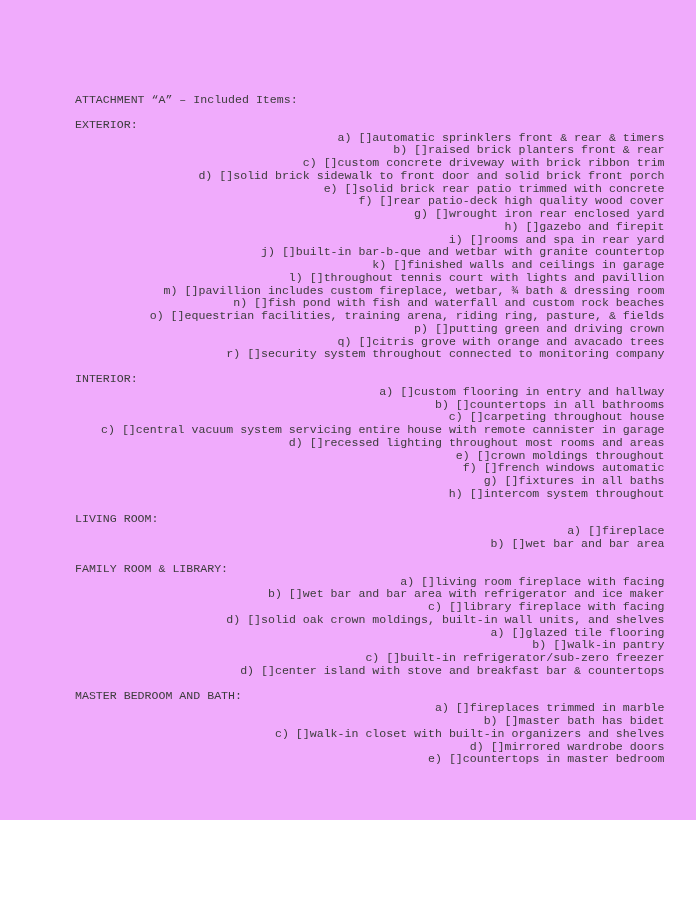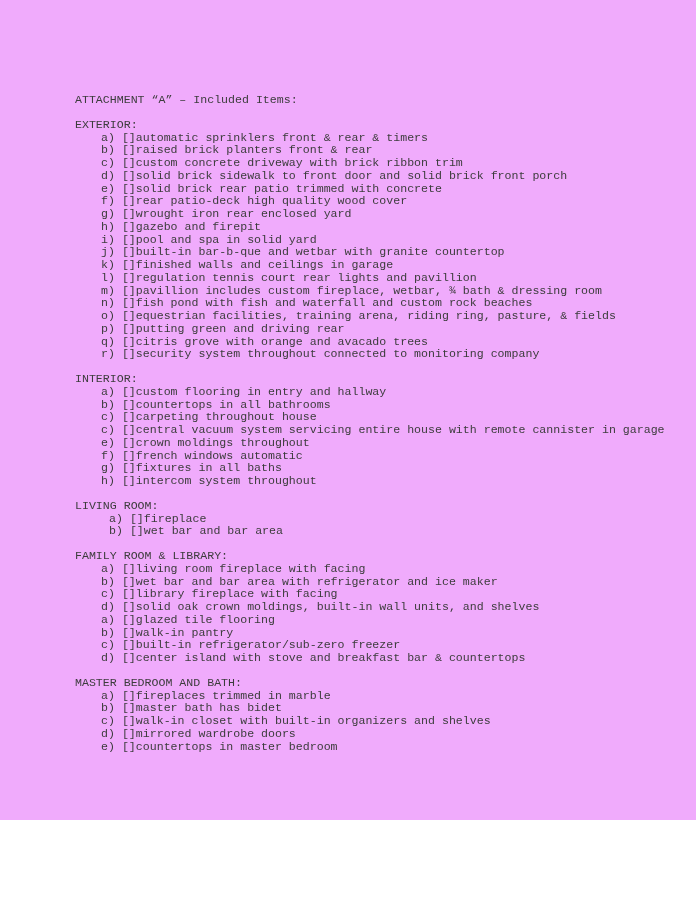--- a/index.html
+++ b/index.html
@@ -25,20 +25,21 @@
   .line {
     height: 12.75px;
     line-height: 12.75px;
     white-space: pre;
   }
   .heading {
     margin-top: 12px; 
   }
   .item {
     margin-left: 26px;   
+    text-align: right;
   }
   .item.extra-indent {
     margin-left: 34px;   
   }
 </style>
 </head>
 <body>
 
 <div class="page">
   <div class="doc">
@@ -46,35 +47,36 @@
     <div id="sections">
         <div class="line heading">EXTERIOR:</div>
         <div class="line item"><span>a)</span> <span>[]</span><span>automatic sprinklers front &amp; rear &amp; timers</span></div>
         <div class="line item"><span>b)</span> <span>[]</span><span>raised brick planters front &amp; rear</span></div>
         <div class="line item"><span>c)</span> <span>[]</span><span>custom concrete driveway with brick ribbon trim</span></div>
         <div class="line item"><span>d)</span> <span>[]</span><span>solid brick sidewalk to front door and solid brick front porch</span></div>
         <div class="line item"><span>e)</span> <span>[]</span><span>solid brick rear patio trimmed with concrete</span></div>
         <div class="line item"><span>f)</span> <span>[]</span><span>rear patio-deck high quality wood cover</span></div>
         <div class="line item"><span>g)</span> <span>[]</span><span>wrought iron rear enclosed yard</span></div>
         <div class="line item"><span>h)</span> <span>[]</span><span>gazebo and firepit</span></div>
-        <div class="line item"><span>i)</span> <span>[]</span><span>pool and spa in solid yard</span></div>
+        <div class="line item"><span>i)</span> <span>[]</span><span>rooms and spa in rear yard</span></div>
         <div class="line item"><span>j)</span> <span>[]</span><span>built-in bar-b-que and wetbar with granite countertop</span></div>
         <div class="line item"><span>k)</span> <span>[]</span><span>finished walls and ceilings in garage</span></div>
-        <div class="line item"><span>l)</span> <span>[]</span><span>regulation tennis court rear lights and pavillion</span></div>
+        <div class="line item"><span>l)</span> <span>[]</span><span>throughout tennis court with lights and pavillion</span></div>
         <div class="line item"><span>m)</span> <span>[]</span><span>pavillion includes custom fireplace, wetbar, ¾ bath &amp; dressing room</span></div>
         <div class="line item"><span>n)</span> <span>[]</span><span>fish pond with fish and waterfall and custom rock beaches</span></div>
         <div class="line item"><span>o)</span> <span>[]</span><span>equestrian facilities, training arena, riding ring, pasture, &amp; fields</span></div>
-        <div class="line item"><span>p)</span> <span>[]</span><span>putting green and driving rear</span></div>
+        <div class="line item"><span>p)</span> <span>[]</span><span>putting green and driving crown</span></div>
         <div class="line item"><span>q)</span> <span>[]</span><span>citris grove with orange and avacado trees</span></div>
         <div class="line item"><span>r)</span> <span>[]</span><span>security system throughout connected to monitoring company</span></div>
         <div class="line heading">INTERIOR:</div>
         <div class="line item"><span>a)</span> <span>[]</span><span>custom flooring in entry and hallway</span></div>
         <div class="line item"><span>b)</span> <span>[]</span><span>countertops in all bathrooms</span></div>
         <div class="line item"><span>c)</span> <span>[]</span><span>carpeting throughout house</span></div>
         <div class="line item"><span>c)</span> <span>[]</span><span>central vacuum system servicing entire house with remote cannister in garage</span></div>
+        <div class="line item"><span>d)</span> <span>[]</span><span>recessed lighting throughout most rooms and areas</span></div>
         <div class="line item"><span>e)</span> <span>[]</span><span>crown moldings throughout</span></div>
         <div class="line item"><span>f)</span> <span>[]</span><span>french windows automatic</span></div>
         <div class="line item"><span>g)</span> <span>[]</span><span>fixtures in all baths</span></div>
         <div class="line item"><span>h)</span> <span>[]</span><span>intercom system throughout</span></div>
         <div class="line heading">LIVING ROOM:</div>
         <div class="line item extra-indent"><span>a)</span> <span>[]</span><span>fireplace</span></div>
         <div class="line item extra-indent"><span>b)</span> <span>[]</span><span>wet bar and bar area</span></div>
         <div class="line heading">FAMILY ROOM &amp; LIBRARY:</div>
         <div class="line item"><span>a)</span> <span>[]</span><span>living room fireplace with facing</span></div>
         <div class="line item"><span>b)</span> <span>[]</span><span>wet bar and bar area with refrigerator and ice maker</span></div>

